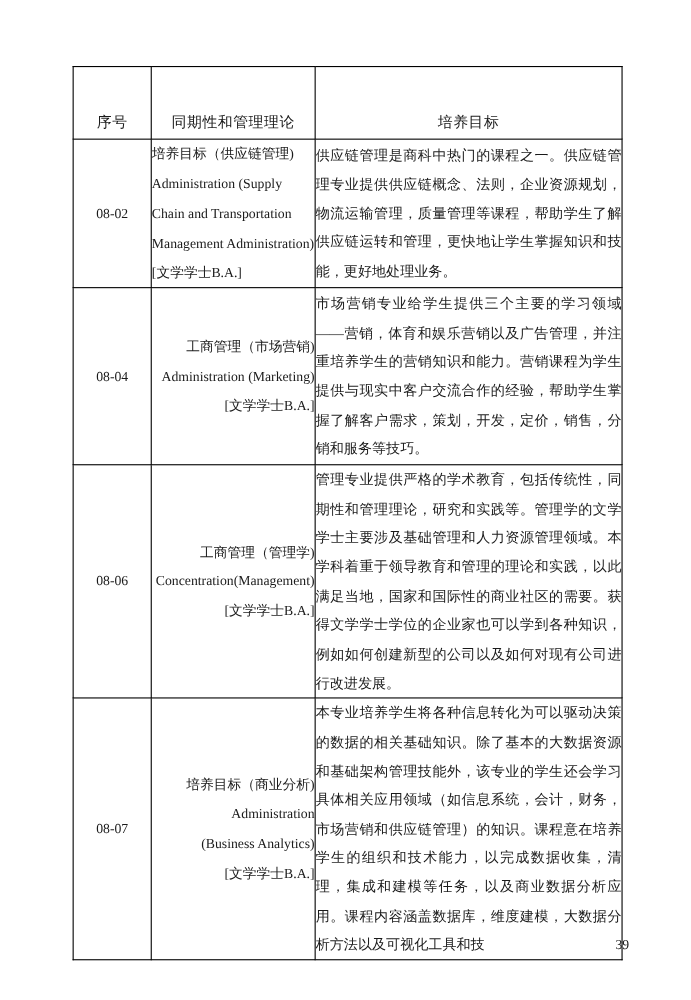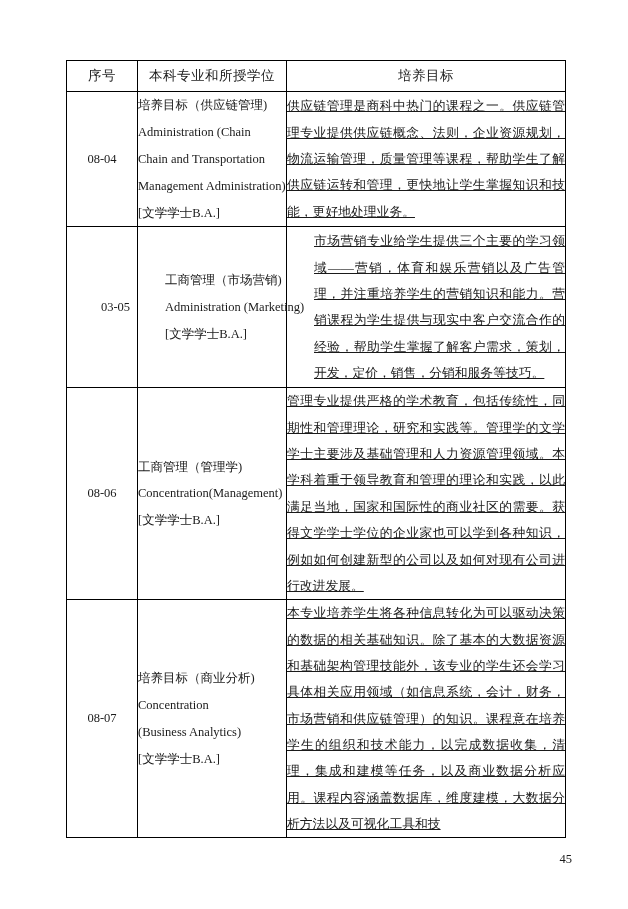--- a/index.html
+++ b/index.html
@@ -47,20 +47,21 @@
   thead th {
     height: 30px;
     text-align: center;
     font-size: 13.5px;
     letter-spacing: 0.5px;
   }
   .hdr-txt {
     display: block;
     line-height: 30px;
     white-space: nowrap;
+    margin-top: 35px;
   }
 
   td.seq-cell {
     text-align: center;
     font-size: 12.5px;
     vertical-align: middle;
   }
   td.major-cell {
     padding: 6px 4px 6px 7px;
     vertical-align: middle;
@@ -72,40 +73,39 @@
     vertical-align: top;
     font-size: 12.8px;
     line-height: 2.06;
     text-align: justify;
     text-justify: inter-character;
   }
   .major-line {
     display: block;
     white-space: nowrap;
   }
-  .major-cell.centered { text-align: left; }
+  .major-cell.centered { text-align: right; }
   .major-cell.centered .major-line { display: block; }
 
   .goal-text {
     display: block;
-    text-decoration: underline;
   }
 
   .page-number {
     position: absolute;
     right: 56px;
     top: 852px;
     font-size: 12.5px;
     font-family: "Liberation Serif", "DejaVu Serif", serif;
     color: #1a1a1a;
   }
 
   
   tr.row-0804 td { height: 122px; }
-  tr.row-0805 td { height: 160px; padding-left: 27px; }
+  tr.row-0805 td { height: 160px; }
   tr.row-0806 td { height: 203px; }
   tr.row-0807 td { height: 232px; }
 </style>
 </head>
 <body>
 
 <div class="page">
 
   <div class="table-wrap">
     <table class="doc-table">
@@ -113,45 +113,45 @@
         <col class="c-seq">
         <col class="c-major">
         <col class="c-goal">
       </colgroup>
       <thead>
         <tr>
           <th>
             <span class="hdr-txt">序号</span>
           </th>
           <th>
-            <span class="hdr-txt">本科专业和所授学位</span>
+            <span class="hdr-txt">同期性和管理理论</span>
           </th>
           <th>
             <span class="hdr-txt">培养目标</span>
           </th>
         </tr>
       </thead>
       <tbody>
 
         <tr class="row-0804">
-          <td class="seq-cell">08-04</td>
+          <td class="seq-cell">08-02</td>
           <td class="major-cell">
             <span class="major-line">培养目标（供应链管理)</span>
-            <span class="major-line">Administration (Chain</span>
+            <span class="major-line">Administration (Supply</span>
             <span class="major-line">Chain and Transportation</span>
             <span class="major-line">Management Administration)</span>
             <span class="major-line">[文学学士B.A.]</span>
           </td>
           <td class="goal-cell">
             <span class="goal-text">供应链管理是商科中热门的课程之一。供应链管理专业提供供应链概念、法则，企业资源规划，物流运输管理，质量管理等课程，帮助学生了解供应链运转和管理，更快地让学生掌握知识和技能，更好地处理业务。</span>
           </td>
         </tr>
 
         <tr class="row-0805">
-          <td class="seq-cell">03-05</td>
+          <td class="seq-cell">08-04</td>
           <td class="major-cell centered">
             <span class="major-line">工商管理（市场营销)</span>
             <span class="major-line">Administration (Marketing)</span>
             <span class="major-line">[文学学士B.A.]</span>
           </td>
           <td class="goal-cell">
             <span class="goal-text">市场营销专业给学生提供三个主要的学习领域——营销，体育和娱乐营销以及广告管理，并注重培养学生的营销知识和能力。营销课程为学生提供与现实中客户交流合作的经验，帮助学生掌握了解客户需求，策划，开发，定价，销售，分销和服务等技巧。</span>
           </td>
         </tr>
 
@@ -164,28 +164,28 @@
           </td>
           <td class="goal-cell">
             <span class="goal-text">管理专业提供严格的学术教育，包括传统性，同期性和管理理论，研究和实践等。管理学的文学学士主要涉及基础管理和人力资源管理领域。本学科着重于领导教育和管理的理论和实践，以此满足当地，国家和国际性的商业社区的需要。获得文学学士学位的企业家也可以学到各种知识，例如如何创建新型的公司以及如何对现有公司进行改进发展。</span>
           </td>
         </tr>
 
         <tr class="row-0807">
           <td class="seq-cell">08-07</td>
           <td class="major-cell centered">
             <span class="major-line">培养目标（商业分析)</span>
-            <span class="major-line">Concentration</span>
+            <span class="major-line">Administration</span>
             <span class="major-line">(Business Analytics)</span>
             <span class="major-line">[文学学士B.A.]</span>
           </td>
           <td class="goal-cell">
             <span class="goal-text">本专业培养学生将各种信息转化为可以驱动决策的数据的相关基础知识。除了基本的大数据资源和基础架构管理技能外，该专业的学生还会学习具体相关应用领域（如信息系统，会计，财务，市场营销和供应链管理）的知识。课程意在培养学生的组织和技术能力，以完成数据收集，清理，集成和建模等任务，以及商业数据分析应用。课程内容涵盖数据库，维度建模，大数据分析方法以及可视化工具和技</span>
           </td>
         </tr>
 
       </tbody>
     </table>
   </div>
 
-  <div class="page-number">45</div>
+  <div class="page-number">39</div>
 
 </div>
 
 </body></html>

